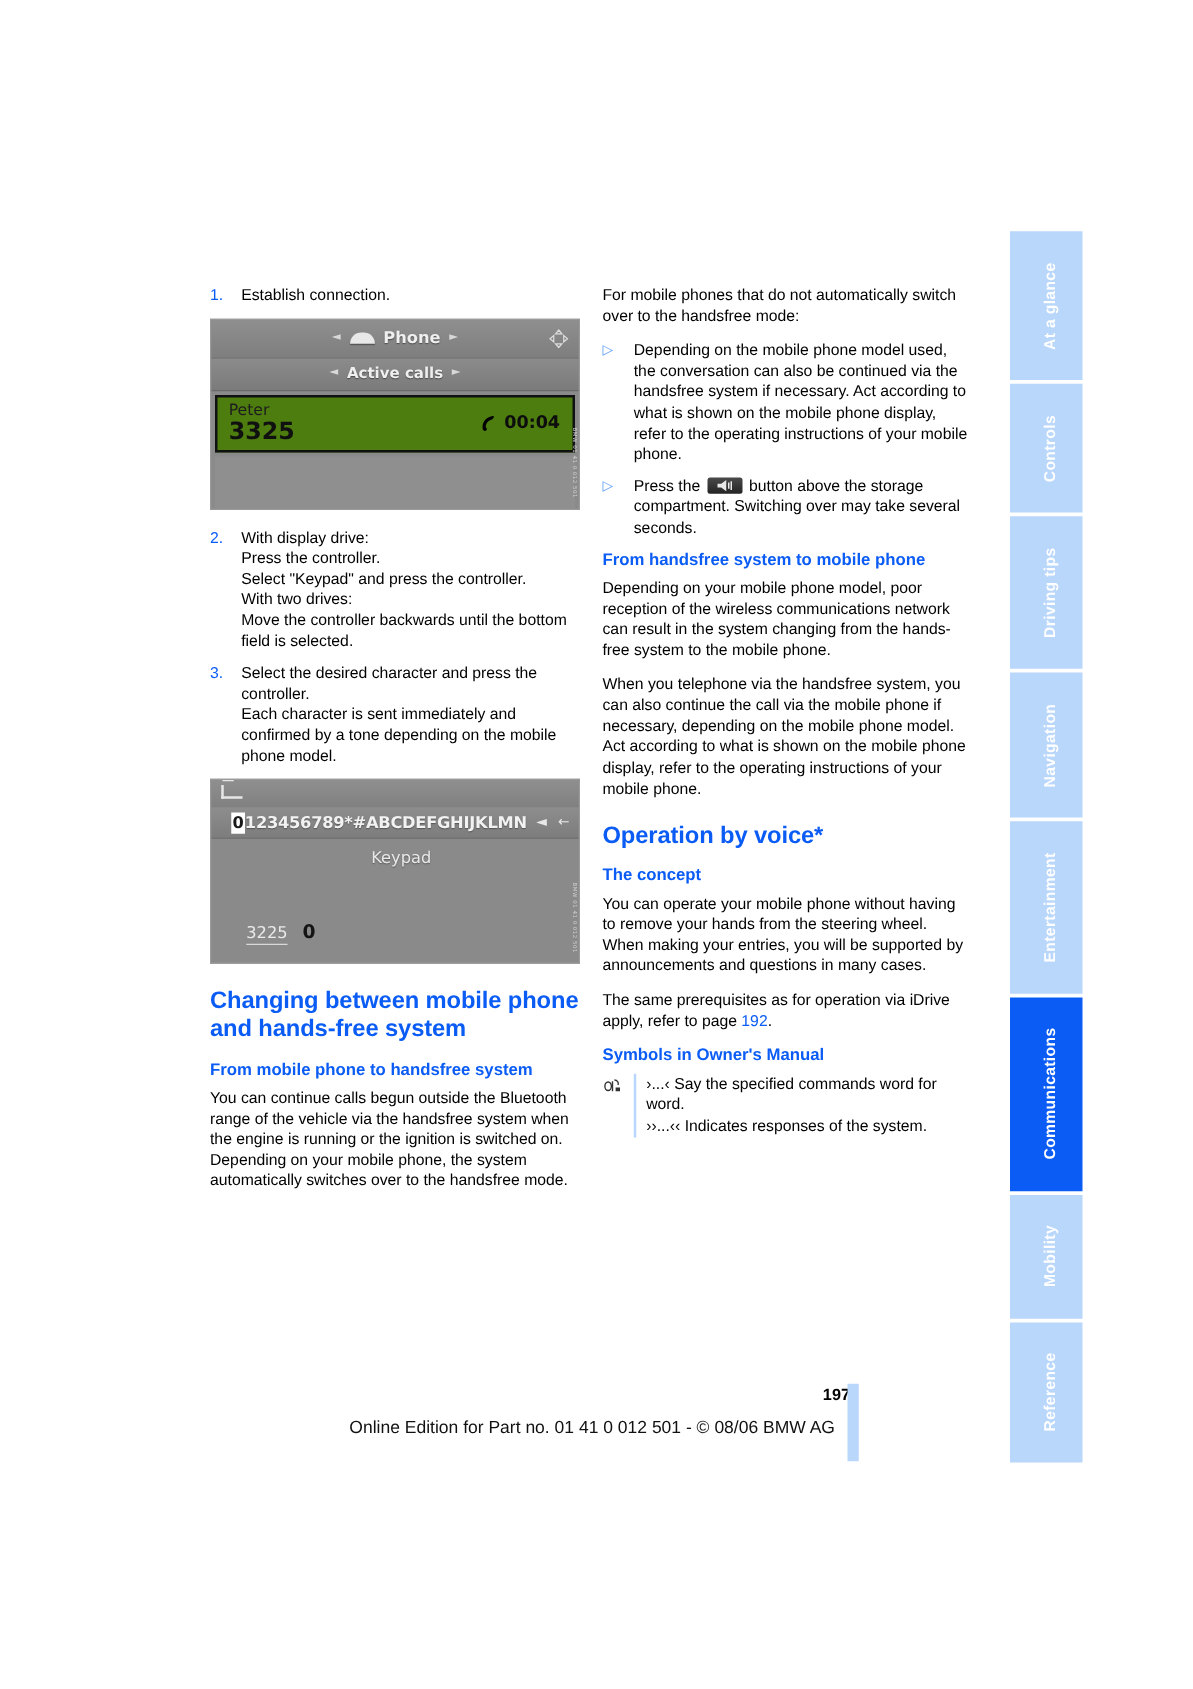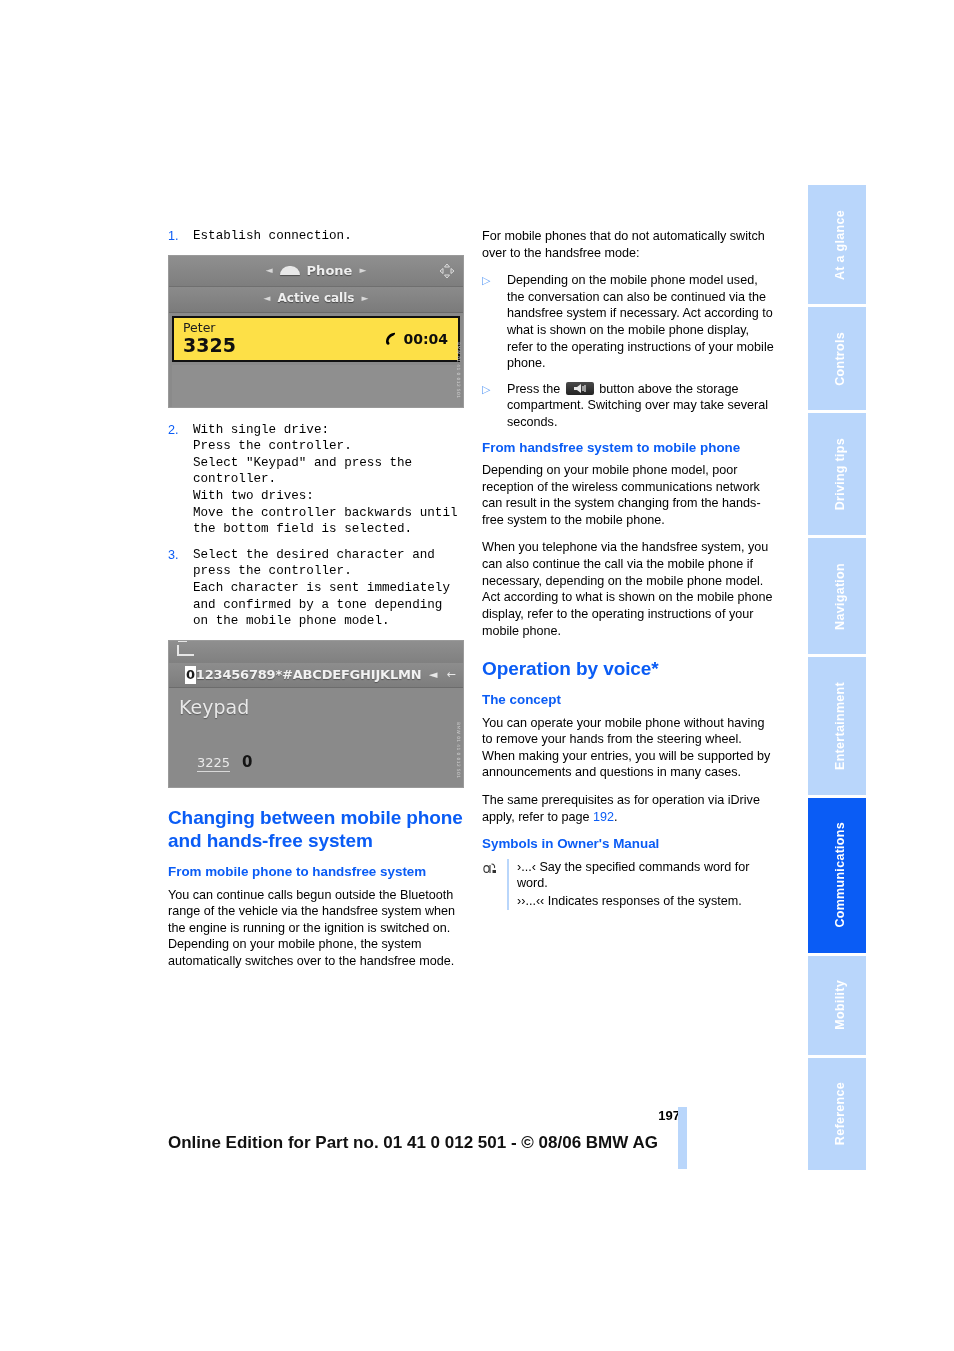--- a/index.html
+++ b/index.html
@@ -71,21 +71,21 @@
     display: flex;
     margin-bottom: 9px;
   }
   .step-num {
     color: #0a5cf5;
     font-weight: normal;
     width: 25px;
     flex: 0 0 25px;
     font-size: 12.6px;
   }
-  .step-body { flex: 1 1 auto; font-family: Liberation Mono, monospace; }
+  .step-body { flex: 1 1 auto; }
   .step-body div { white-space: pre-wrap; }
 
   
   .bullet {
     display: flex;
     margin-bottom: 9px;
   }
   .bullet-mark {
     width: 25px;
     flex: 0 0 25px;
@@ -181,21 +181,21 @@
     transform: translateY(-50%);
     width: 16px; height: 16px;
     color: #e0e0e0;
     font-size: 14px;
     line-height: 16px;
     text-align: center;
   }
   .call-row {
     margin: 3px 3px 0 3px;
     height: 46px;
-    background: #fde047;
+    background: #4d7c0f;
     border: 2px solid #111111;
     box-sizing: border-box;
     display: flex;
     align-items: center;
     padding: 0 9px;
     position: relative;
   }
   .caller-name { color: #1d1d1d; font-size: 12.5px; line-height: 1.15; }
   .caller-num  { color: #101010; font-size: 19px; font-weight: bold; line-height: 1.15; }
   .call-right {
@@ -270,23 +270,24 @@
   }
   .kp-btn {
     color: #e8e8e8;
     font-size: 11px;
     margin-left: 6px;
     width: 16px;
     text-align: center;
   }
   .kp-label {
     color: #e9e9e9;
-    font-size: 19px;
+    font-size: 13px;
     padding: 7px 0 0 10px;
     text-shadow: 0 1px 1px rgba(0,0,0,.35);
+    text-align: center;
   }
   .kp-entry {
     position: absolute;
     left: 28px;
     bottom: 14px;
     display: flex;
     align-items: baseline;
     gap: 12px;
   }
   .kp-sent {
@@ -357,24 +358,23 @@
     top: 1107px;
     width: 9px;
     height: 62px;
     background: #b9d6fb;
   }
   .footer-text {
     position: absolute;
     left: 168px;
     top: 1133px;
     width: 500px;
-    text-align: left;
-    font-size: 17px;
+    text-align: right;
+    font-size: 14px;
     color: #111;
-    font-weight: bold;
   }
 </style>
 </head>
 <body>
 
 <div class="page">
 
   <div class="col col-left">
 
     <div class="step">
@@ -413,21 +413,21 @@
           <span class="call-time">00:04</span>
         </div>
       </div>
       <div class="disp-blank"></div>
       <div class="watermark">BMW 01 41 0 012 501</div>
     </div>
 
     <div class="step">
       <div class="step-num">2.</div>
       <div class="step-body">
-        <div>With single drive:</div>
+        <div>With display drive:</div>
         <div>Press the controller.</div>
         <div>Select "Keypad" and press the controller.</div>
         <div>With two drives:</div>
         <div>Move the controller backwards until the bottom field is selected.</div>
       </div>
     </div>
 
     <div class="step">
       <div class="step-num">3.</div>
       <div class="step-body">

